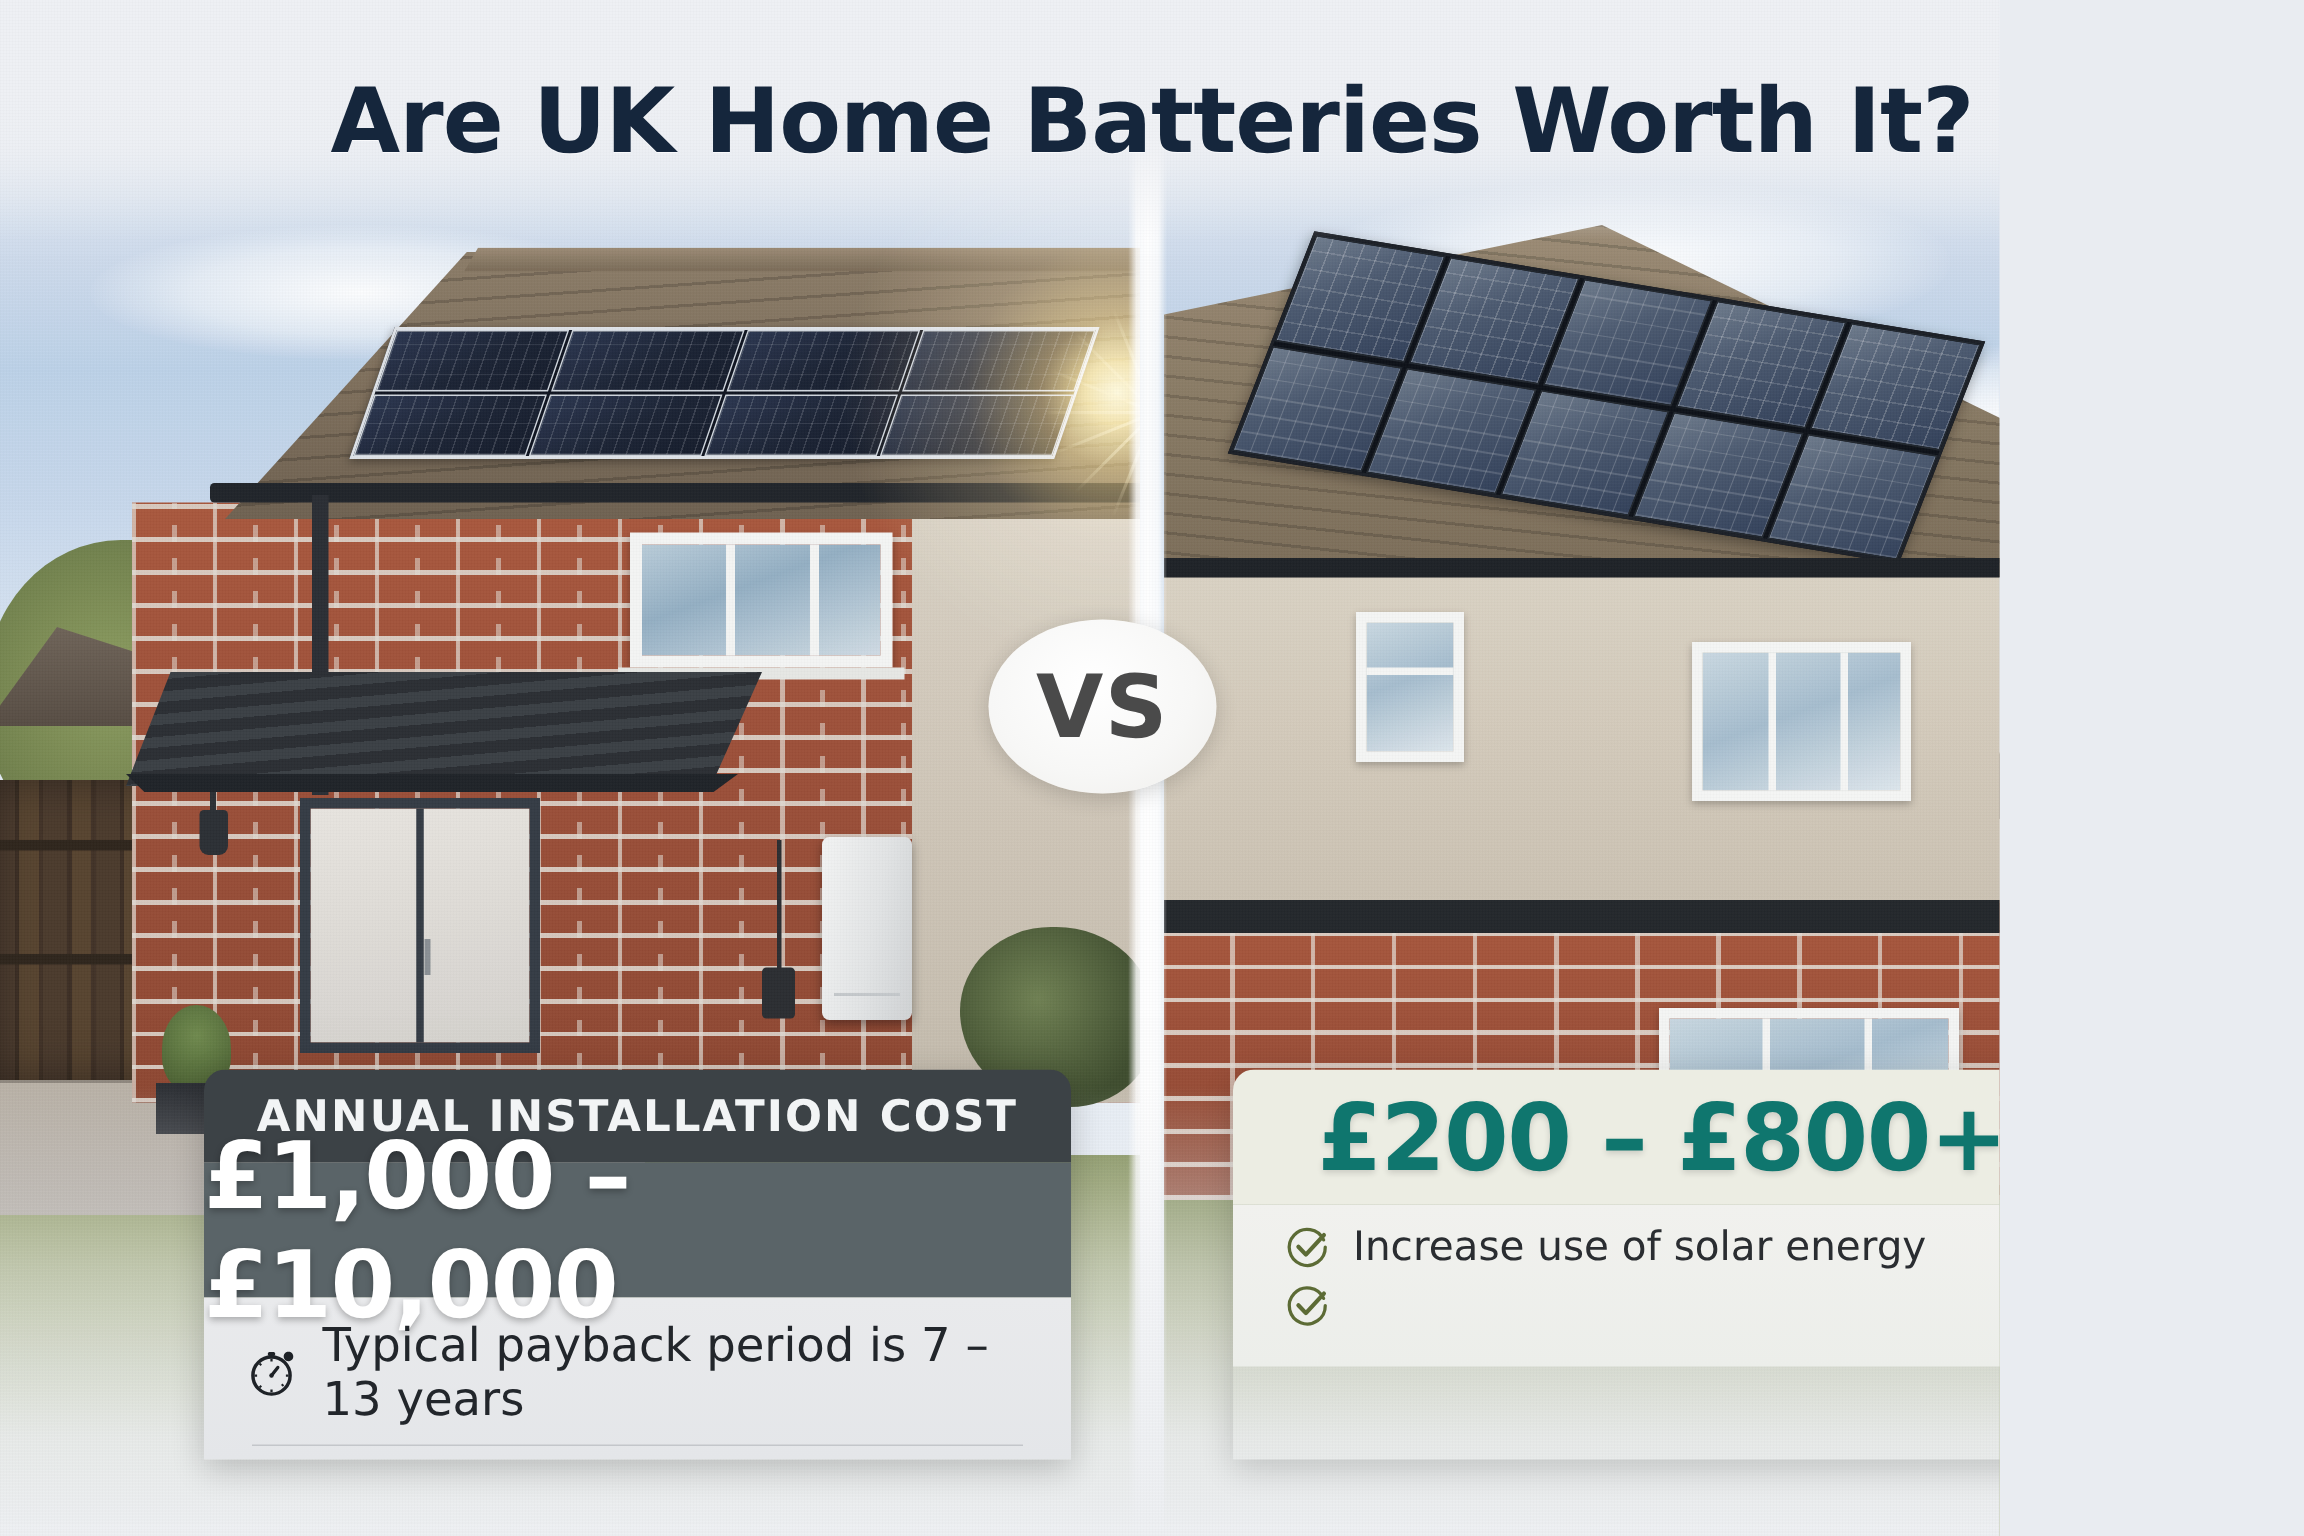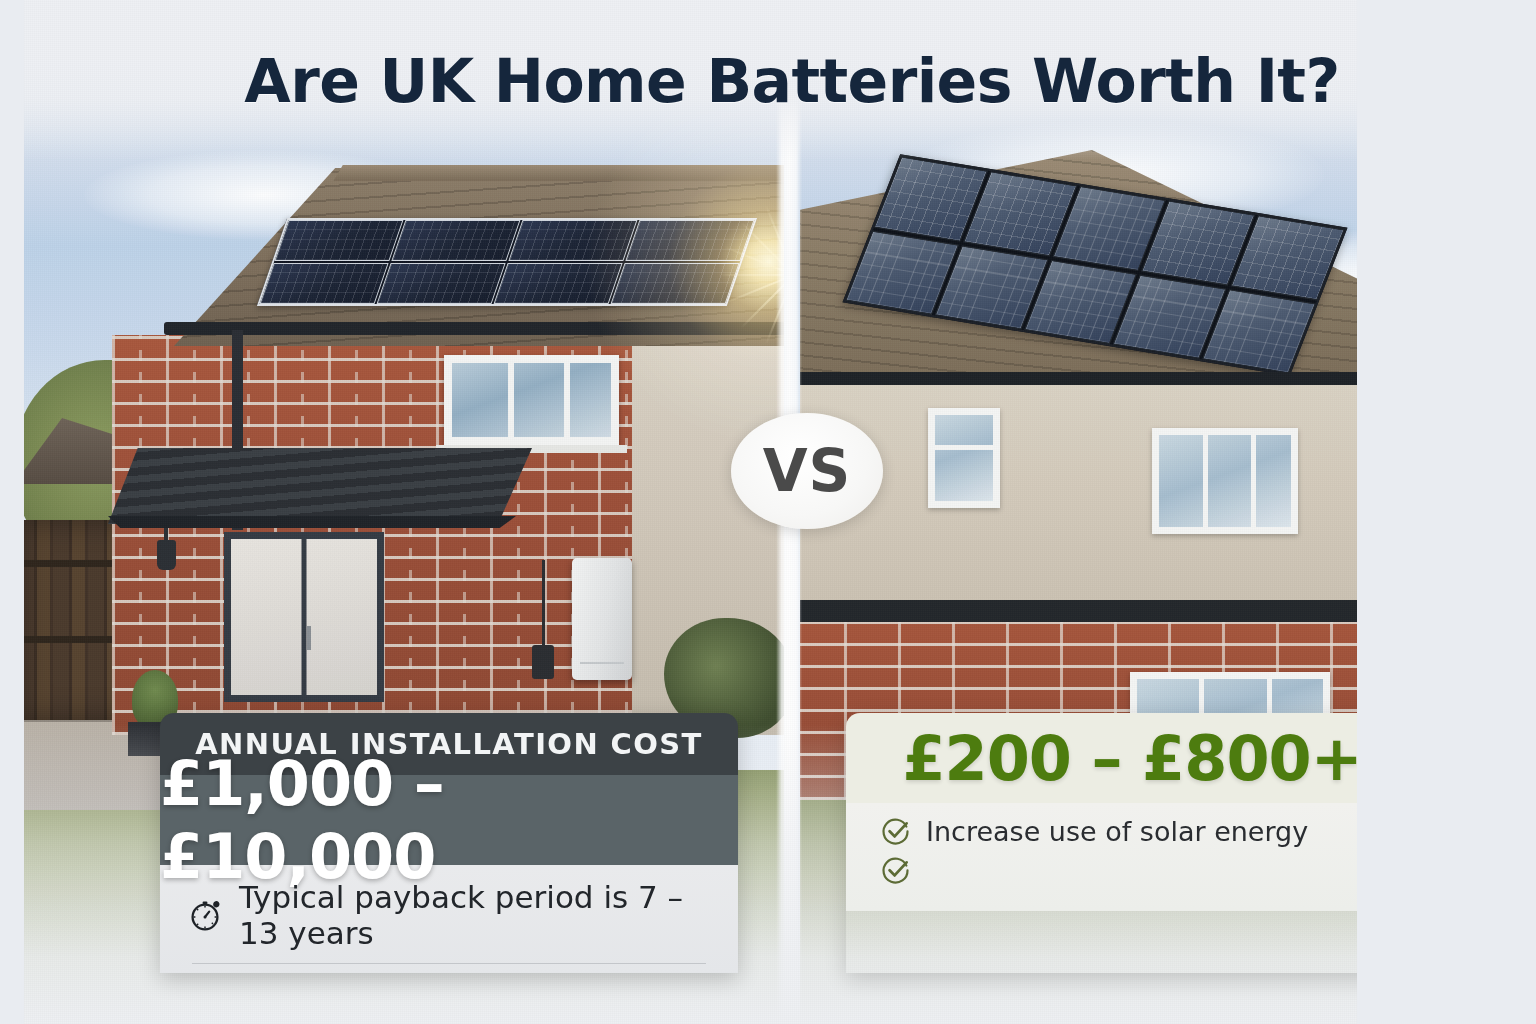--- a/index.html
+++ b/index.html
@@ -3,21 +3,21 @@
 <meta charset="utf-8">
 <style>
   * { margin:0; padding:0; box-sizing:border-box; }
   html,body { width:1536px; height:1024px; }
   body {
     font-family:"Liberation Sans", sans-serif;
     background:#e9ecf1;
     overflow:hidden;
     position:relative;
   }
-  #stage { position:absolute; inset:0; width:1333px; height:1024px; overflow:hidden;margin-left:24px; }
+  #stage { position:absolute; inset:0; width:1333px; height:1024px; overflow:hidden; }
 
   
   .sky {
     position:absolute; left:0; top:0; width:1536px; height:1024px;
     background:
       linear-gradient(180deg,#eef1f6 0%,#e4eaf2 9%,#cfdcec 16%,#bcd1e8 24%,#c8d9ec 34%,#dce7f2 46%,#e8eef5 56%);
   }
   .cloudband{
     position:absolute; border-radius:50%;
     background:radial-gradient(ellipse at 50% 50%, rgba(255,255,255,.95) 0%, rgba(255,255,255,.5) 45%, rgba(255,255,255,0) 72%);
@@ -214,21 +214,21 @@
   
   .title{
     position:absolute; left:0; top:46px; width:1536px; text-align:center;
     font-size:60px; font-weight:bold; letter-spacing:-.6px;
     color:#15263c; font-family:"DejaVu Sans", sans-serif;
     text-shadow:0 1px 0 rgba(255,255,255,.7);
   }
 
   
   .vs{
-    position:absolute; left:707px; top:413px; width:152px; height:116px;
+    position:absolute; left:659px; top:413px; width:152px; height:116px;
     border-radius:50%;
     background:radial-gradient(ellipse at 45% 38%, #ffffff 0%, #f7f7f6 58%, #eeedea 100%);
     display:flex; align-items:center; justify-content:center;
     box-shadow:0 3px 14px rgba(0,0,0,.16);
   }
   .vs span{ font-size:58px; font-weight:bold; color:#4a4a4a; letter-spacing:1px;
     font-family:"DejaVu Sans", sans-serif; }
 
   
   .cardL{
@@ -261,21 +261,21 @@
     border-radius:14px 14px 0 0; overflow:hidden;
     box-shadow:0 6px 22px rgba(0,0,0,.16);
   }
   .cardR .hd{
     height:62px; background:#d4d9c5; display:flex; align-items:center; justify-content:center;
     color:#454f2c; font-size:29px; font-weight:bold; letter-spacing:1.4px;
     font-family:"DejaVu Sans", sans-serif;
   }
   .cardR .val{
     height:90px; background:#ecede3; display:flex; align-items:center; justify-content:center;
-    color:#4d7c0f; font-size:62px; font-weight:bold; letter-spacing:-1px;
+    color:#0f766e; font-size:62px; font-weight:bold; letter-spacing:-1px;
     font-family:"DejaVu Sans", sans-serif;
     text-shadow:0 2px 4px rgba(0,0,0,.14);
   }
   .cardR .body{
     height:108px; background:linear-gradient(180deg,#f1f1ee 0%,#eceeea 100%);
     padding:12px 26px 12px 34px; display:flex; flex-direction:column; gap:7px;
   }
   .bullet{ display:flex; align-items:center; gap:14px; }
   .bullet .tx{ font-size:27px; color:#2a2d31; font-family:"DejaVu Sans", sans-serif; }
   svg{ display:block; }

